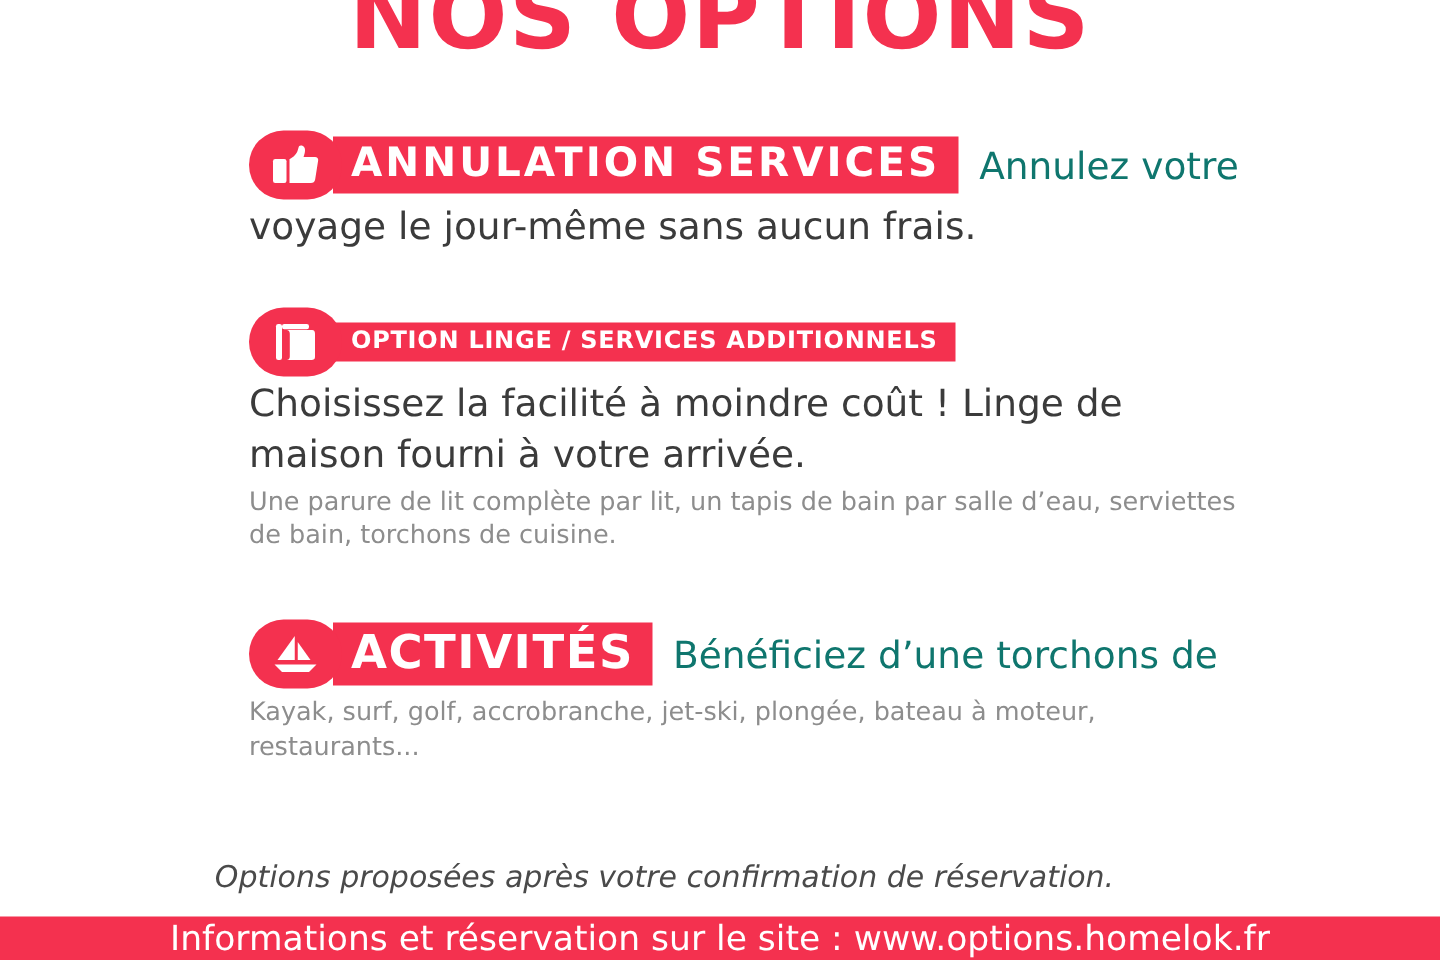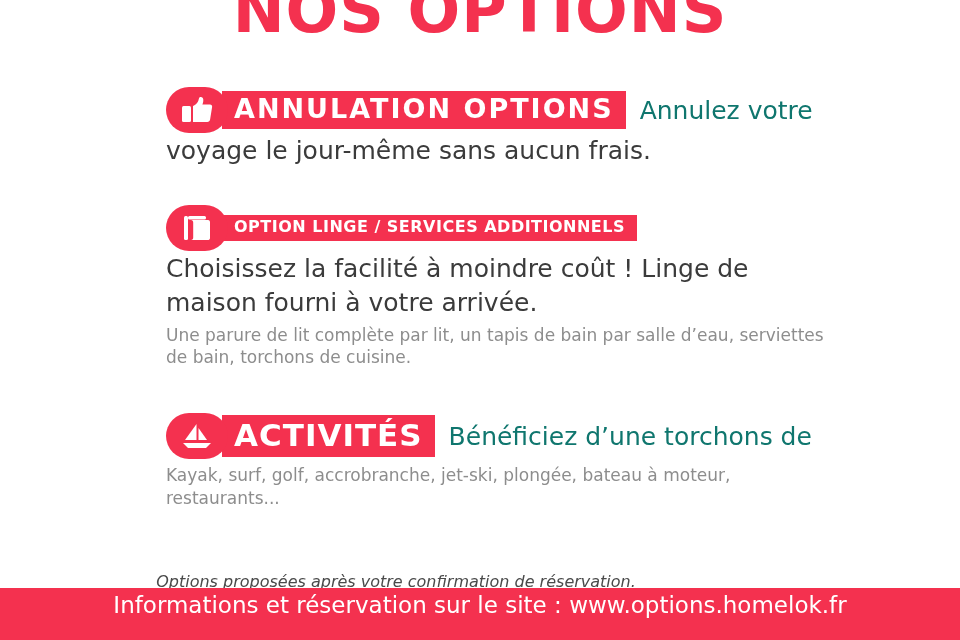--- a/index.html
+++ b/index.html
@@ -111,36 +111,37 @@
   #block-activities .head-pill { font-size: 31px; letter-spacing: 1px; }
 
   
   .footnote {
     position: absolute;
     top: 572px;
     left: 0;
     width: 792px;
     text-align: center;
     font-style: italic;
-    font-size: 16px;
+    font-size: 20px;
     color: #4a4a4a;
     font-family: "DejaVu Sans", sans-serif;
+    padding-left: 47px;
   }
 
   
   .bottom-bar {
     position: absolute;
     left: 0;
     bottom: 0;
     width: 960px;
-    height: 52px;
+    height: 29px;
     background: #f4314f;
     color: #ffffff;
     display: flex;
-    align-items: flex-start;
+    align-items: center;
     justify-content: center;
     font-size: 23px;
     font-family: "DejaVu Sans", sans-serif;
     overflow: hidden;
   }
   .bottom-bar span { white-space: nowrap; line-height: 34px; }
 </style>
 </head>
 <body>
 
@@ -149,21 +150,21 @@
   <div class="title">NOS OPTIONS</div>
 
   <div class="block" id="block-cancellation">
     <div class="block-head">
       <div class="icon-badge">
         <svg width="34" height="30" viewBox="0 0 34 30" aria-hidden="true">
           <rect x="2" y="11" width="9" height="16" rx="1.5" fill="#ffffff"></rect>
           <path d="M13 27 L13 11 C13 11 16 10 18 6.5 C19.2 4.3 18.6 2 20.6 2 C22.6 2 23.6 3.6 23.3 6 C23.1 7.7 22.4 9.6 22.4 9.6 L30 9.6 C31.4 9.6 32.4 10.7 32.1 12 L30.1 24.6 C29.9 26.1 28.7 27 27.3 27 Z" fill="#ffffff"></path>
         </svg>
       </div>
-      <div class="head-pill">ANNULATION  OPTIONS</div>
+      <div class="head-pill">ANNULATION  SERVICES</div>
       <div class="head-after">Annulez  votre</div>
     </div>
     <div class="body-text">voyage le jour-même sans aucun frais.</div>
   </div>
 
   <div class="block" id="block-linen">
     <div class="block-head">
       <div class="icon-badge">
         <svg width="30" height="30" viewBox="0 0 30 30" aria-hidden="true">
           <rect x="2" y="3" width="4" height="24" rx="1.5" fill="#ffffff"></rect>

